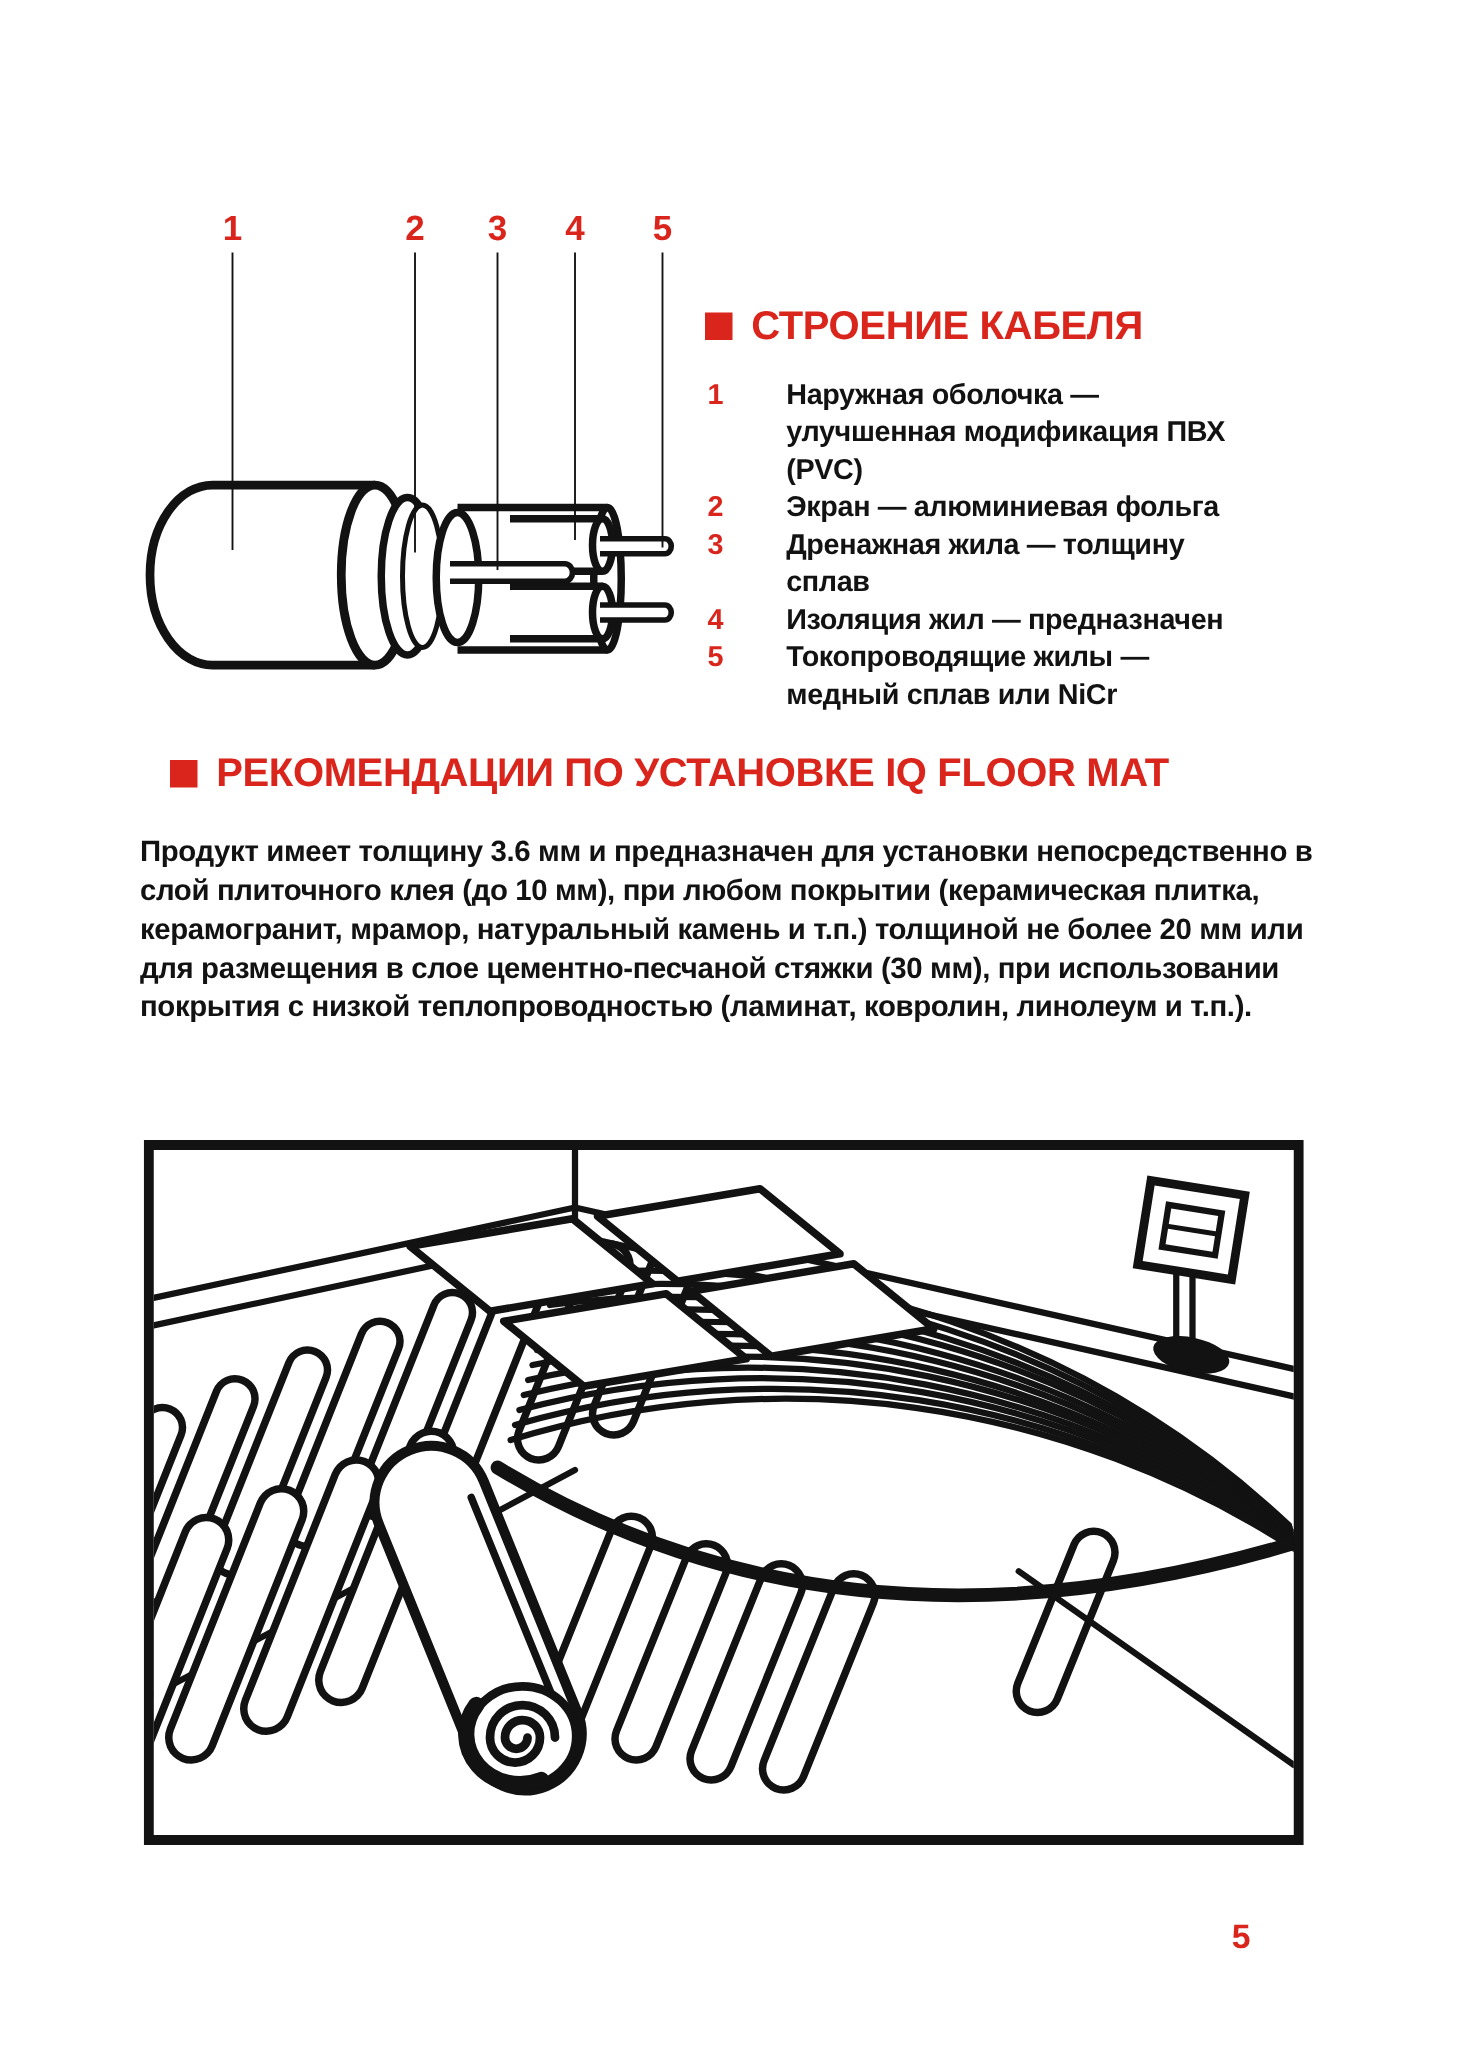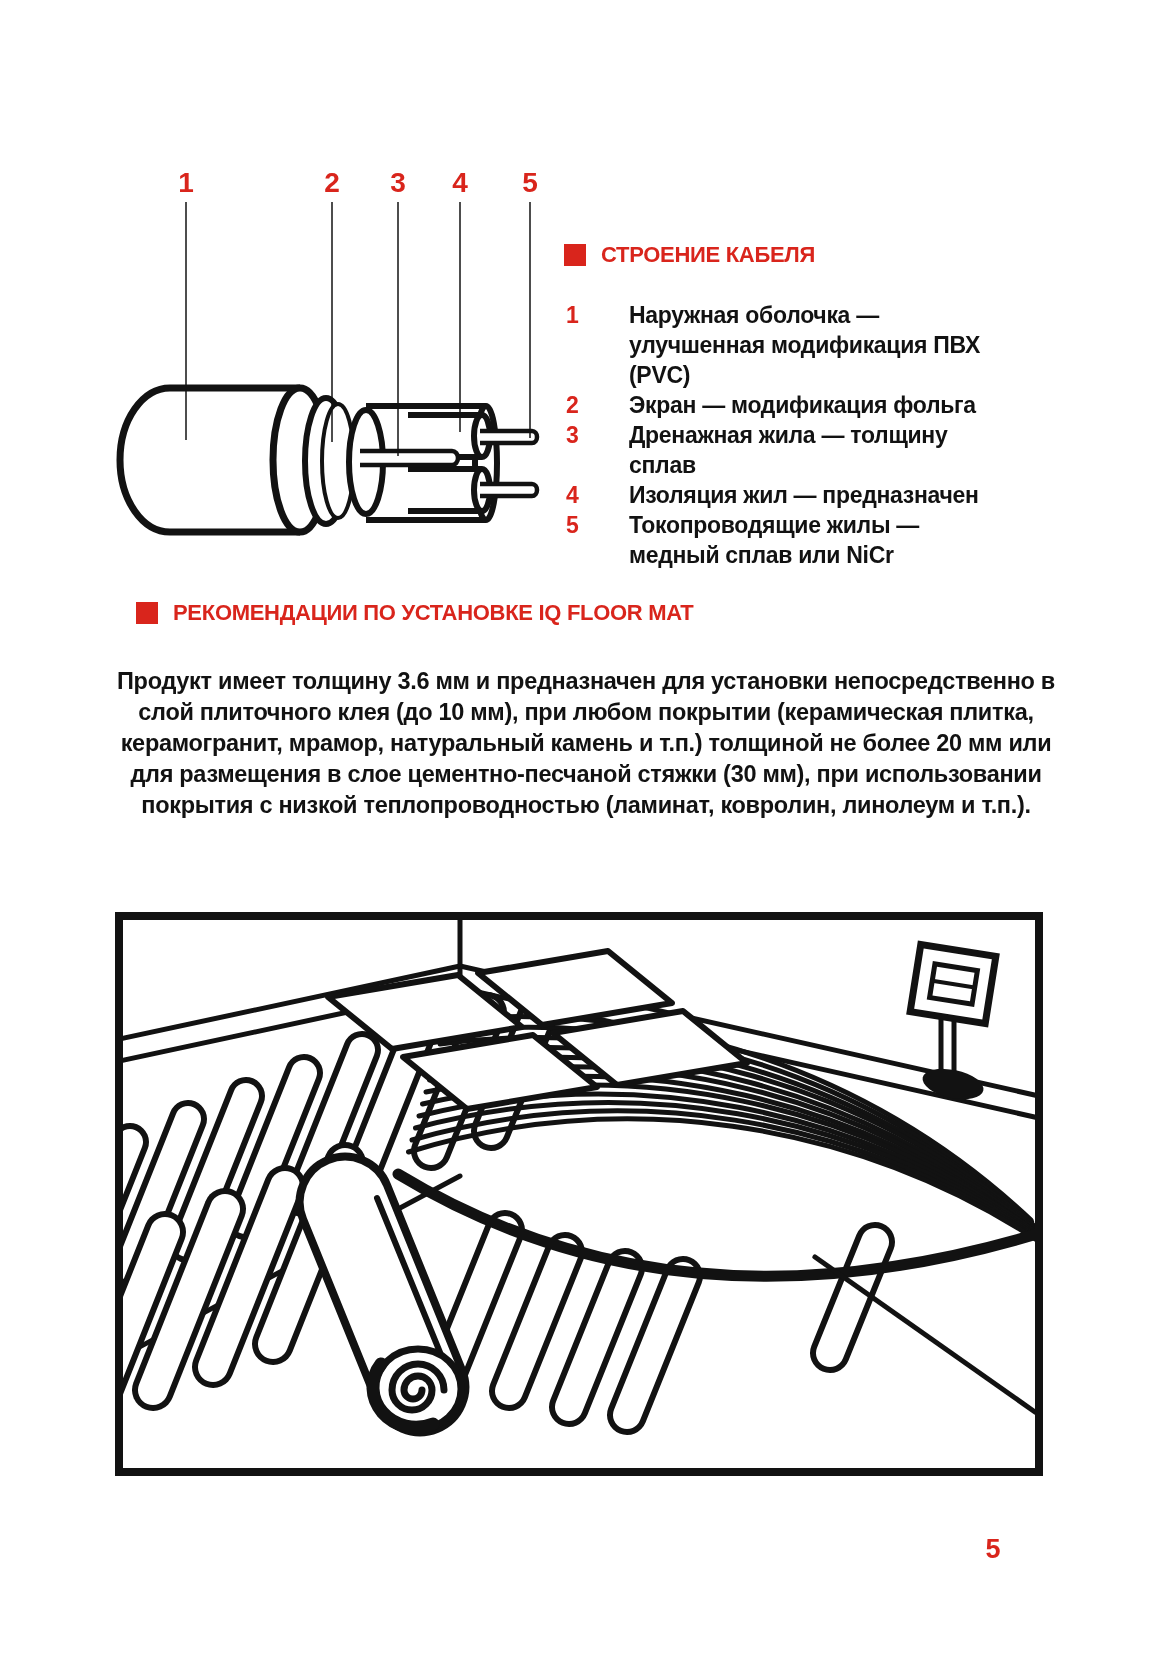--- a/index.html
+++ b/index.html
@@ -3,30 +3,30 @@
 <meta charset="utf-8">
 <style>
   html,body{margin:0;padding:0;background:#fff;}
   #page{
     position:relative;width:1166px;height:1654px;background:#ffffff;overflow:hidden;
     font-family:"Liberation Sans",sans-serif;color:#121212;
   }
   .abs{position:absolute;}
   .section-title{
     display:flex;align-items:center;gap:15px;
-    color:#d9251c;font-weight:bold;font-size:22px;letter-spacing:-0.3px;white-space:nowrap;
+    color:#d9251c;font-weight:bold;font-size:32px;letter-spacing:-0.3px;white-space:nowrap;
   }
   .sq{width:22px;height:22px;background:#d9251c;flex:none;}
   .cable-list{font-size:23px;line-height:30px;font-weight:bold;letter-spacing:-0.3px;}
   .cable-list .row{display:flex;}
   .cable-list .n{color:#d9251c;width:29px;flex:none;}
   .cable-list .t{width:386px;color:#121212;margin-left:34px;}
   .body-par{
     font-size:23.5px;line-height:31px;font-weight:bold;letter-spacing:-0.3px;
-    width:948px;color:#121212;text-align:center;
+    width:948px;color:#121212;text-align:left;
   }
   .page-num{color:#d9251c;font-size:27px;font-weight:bold;}
 </style>
 </head>
 <body>
 
 <div id="page">
 
   <svg class="abs" style="left:108px;top:150px;" width="440" height="400" viewBox="0 0 440 400">
     <g stroke="#121212" fill="#ffffff" stroke-width="6">
@@ -84,21 +84,21 @@
     <span>СТРОЕНИЕ КАБЕЛЯ</span>
   </div>
 
   <div class="abs cable-list" style="left:566px;top:300px;">
     <div class="row">
       <span class="n">1</span>
       <span class="t">Наружная оболочка — улучшенная модификация ПВХ (PVC)</span>
     </div>
     <div class="row">
       <span class="n">2</span>
-      <span class="t">Экран — модификация фольга</span>
+      <span class="t">Экран — алюминиевая фольга</span>
     </div>
     <div class="row">
       <span class="n">3</span>
       <span class="t">Дренажная жила — толщину сплав</span>
     </div>
     <div class="row">
       <span class="n">4</span>
       <span class="t">Изоляция жил — предназначен</span>
     </div>
     <div class="row">

